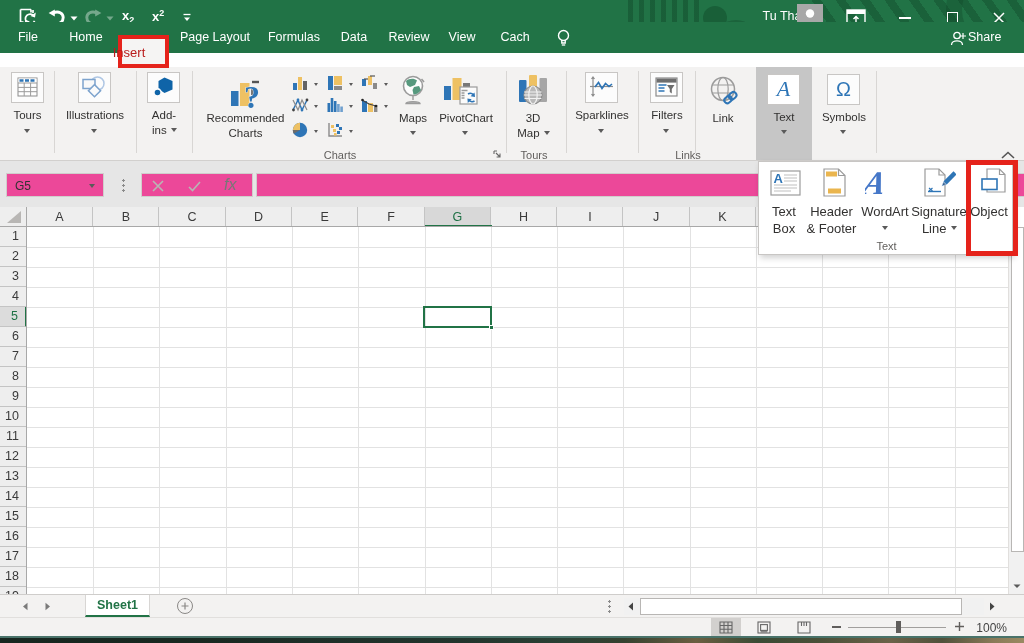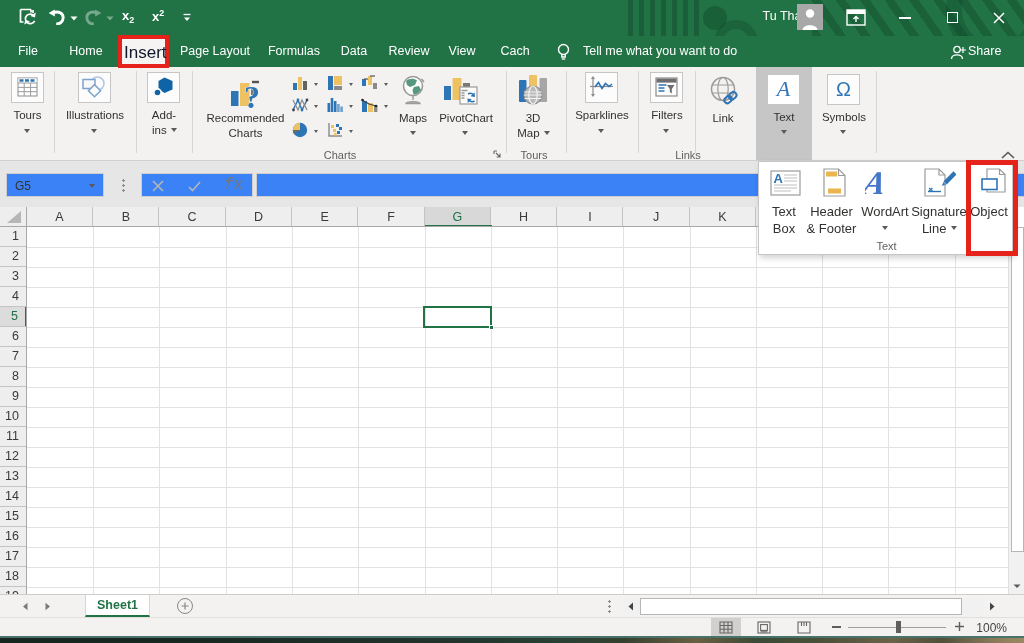--- a/index.html
+++ b/index.html
@@ -4,33 +4,33 @@
 <style>
 * { margin:0; padding:0; box-sizing:border-box; }
 html,body { width:1024px; height:643px; overflow:hidden; }
 body { font-family:"Liberation Sans", sans-serif; position:relative; background:#fff; }
 .abs { position:absolute; }
 
 #titlebar { left:0; top:0; width:1024px; height:36px; background:#217346; overflow:hidden; }
 .deco { position:absolute; border-radius:50%; border:10px solid rgba(16,70,40,.35); }
 #title { position:absolute; left:0; right:0; top:9px; text-align:center; color:#fff; font-size:12px; }
 
-#tabrow { left:0; top:36px; width:1024px; height:31px; background:#217346; }
+#tabrow { left:0; top:22px; width:1024px; height:31px; background:#217346; }
 .tab { position:absolute; top:0; height:31px; line-height:31px; color:#fff; font-size:12.5px; text-align:center; }
 
 #ribbon { left:0; top:67px; width:1024px; height:94px; background:#f3f2f1; border-bottom:1px solid #d2d0ce; }
 .glabel { position:absolute; top:84px; font-size:11px; color:#605e5c; text-align:center; }
 .gsep { position:absolute; top:4px; height:82px; width:1px; background:#d8d6d4; }
 .blabel { position:absolute; font-size:11.5px; color:#323130; text-align:center; line-height:15px; }
 .ibox { position:absolute; width:33px; height:31px; background:#fcfcfc; border:1px solid #c8c6c4; }
 .darr { position:absolute; width:0; height:0; border-left:3.5px solid transparent; border-right:3.5px solid transparent; border-top:4px solid #5a5a5a; }
 .sarr { position:absolute; width:0; height:0; border-left:2.8px solid transparent; border-right:2.8px solid transparent; border-top:3.4px solid #5a5a5a; }
 
 #fbar { left:0; top:161px; width:1024px; height:46px; background:#e6e6e6; }
-.fbox { position:absolute; top:12px; height:24px; background:#3b82f6; border:1px solid #d0cecc; }
+.fbox { position:absolute; top:12px; height:24px; background:#ec4899; border:1px solid #d0cecc; }
 
 #corner { left:0; top:207px; width:27px; height:20px; background:#eeeeee; border-right:1px solid #a8a8a8; border-bottom:1px solid #a8a8a8; }
 #colheads { left:27px; top:207px; width:981px; height:20px; background:#eeeeee; border-bottom:1px solid #a8a8a8; overflow:hidden; }
 .ch { position:absolute; top:0; height:20px; line-height:20px; text-align:center; font-size:12.5px; color:#3a3a3a; border-right:1px solid #c4c4c4; }
 #rowheads { left:0; top:227px; width:27px; height:367px; background:#eeeeee; border-right:1px solid #a8a8a8; overflow:hidden; }
 .rh { position:absolute; left:0; width:26px; height:20px; line-height:19px; text-align:right; padding-right:7px; font-size:12.5px; color:#3a3a3a; border-bottom:1px solid #c4c4c4; }
 #cells { left:27px; top:227px; width:981px; height:367px; background:#fff; overflow:hidden; }
 
 #vscroll { left:1008px; top:227px; width:16px; height:367px; background:#f1f1f1; border-left:1px solid #e1dfdd; }
 #sheettabs { left:0; top:594px; width:1024px; height:23px; background:#f3f2f1; border-top:1px solid #cfcdcb; }
@@ -108,30 +108,29 @@
   <div class="tab" style="left:264px; width:60px;">Formulas</div>
   <div class="tab" style="left:336px; width:36px;">Data</div>
   <div class="tab" style="left:386px; width:46px;">Review</div>
   <div class="tab" style="left:444px; width:36px;">View</div>
   <div class="tab" style="left:498px; width:34px;">Cach</div>
   <svg class="abs" style="left:556px; top:7px;" width="15" height="18" viewBox="0 0 15 18">
     <circle cx="7.5" cy="6.5" r="5" fill="none" stroke="#fff" stroke-width="1.4"></circle>
     <path d="M5.8 11 V14 H9.2 V11" fill="none" stroke="#fff" stroke-width="1.4"></path>
     <path d="M5.8 16 H9.2" stroke="#fff" stroke-width="1.3"></path>
   </svg>
-  <div class="tab" style="left:583px; width:190px; text-align:left;">Tell me what you want to do</div>
   <svg class="abs" style="left:950px; top:9px;" width="16" height="15" viewBox="0 0 16 15">
     <circle cx="7" cy="4.5" r="3.2" fill="none" stroke="#fff" stroke-width="1.3"></circle>
     <path d="M1.5 14 C1.5 8.5 12.5 8.5 12.5 14" fill="none" stroke="#fff" stroke-width="1.3"></path>
     <path d="M13 2 V8 M10 5 H16" stroke="#fff" stroke-width="1.2"></path>
   </svg>
   <div class="tab" style="left:968px; width:42px; text-align:left;">Share</div>
 </div>
 <div class="abs" id="redbox1"></div>
-<div class="abs" style="left:124px; top:40px; width:42px; height:25px; line-height:25px; text-align:center; color:#0f172a; font-size:17px; z-index:6;">Insert</div>
+<div class="abs" style="left:108px; top:40px; width:42px; height:25px; line-height:25px; text-align:center; color:#b91c1c; font-size:13px; z-index:6;">Insert</div>
 
 <div class="abs" id="ribbon">
 
   <div class="ibox" style="left:11px; top:5px;">
     <svg width="31" height="29" viewBox="0 0 31 29">
       <rect x="6" y="5" width="19" height="18" fill="#fff" stroke="#8c8c8c" stroke-width="1"></rect>
       <rect x="6.5" y="5.5" width="18" height="4" fill="#fff"></rect>
       <path d="M7.5 7.5 h4 M13 7.5 h4 M18.5 7.5 h4" stroke="#2e75b6" stroke-width="2.4"></path>
       <path d="M6 10 h19 M6 14.4 h19 M6 18.7 h19 M12.2 10 v13 M18.6 10 v13" stroke="#9b9b9b" stroke-width="1"></path>
     </svg>
@@ -331,21 +330,21 @@
     <span style="position:absolute; right:8px; top:10px; width:0; height:0; border-left:3.5px solid transparent; border-right:3.5px solid transparent; border-top:4px solid #5a5a5a;"></span>
     </div>
   <div class="abs" style="left:122px; top:17px; width:3px; height:16px; background-image:radial-gradient(circle, #8a8a8a 1.1px, transparent 1.3px); background-size:3px 5px;"></div>
   <div class="fbox" style="left:141px; width:112px;"></div>
   <svg class="abs" style="left:152px; top:19px;" width="12" height="12" viewBox="0 0 12 12">
       <path d="M1 1 L11 11 M11 1 L1 11" stroke="#b8b6b4" stroke-width="1.6"></path>
     </svg>
   <svg class="abs" style="left:188px; top:20px;" width="13" height="11" viewBox="0 0 13 11">
       <path d="M1 6 L4.5 9.5 L12 1" fill="none" stroke="#b8b6b4" stroke-width="1.6"></path>
     </svg>
-  <div class="abs" style="left:224px; top:15px; font-family:Liberation Mono, monospace; font-style:italic; font-size:16px; color:#777;">fx</div>
+  <div class="abs" style="left:224px; top:15px; font-family:Liberation Sans, sans-serif; font-style:italic; font-size:16px; color:#777;">fx</div>
   <div class="fbox" style="left:256px; width:768px; border-right:none;"></div>
 </div>
 
 <div class="abs" id="corner"><svg width="26" height="19" viewBox="0 0 26 19">
       <path d="M21 4 V16 H7 Z" fill="#b8b6b4"></path>
     </svg></div>
 <div class="abs" id="colheads">
   <div class="abs" style="left:397.8px; top:18px; width:67px; height:2px; background:#217346; z-index:3;"></div>
   <div class="ch" style="left:0; width:66px;">A</div>
   <div class="ch" style="left:66.3px; width:66px;">B</div>

